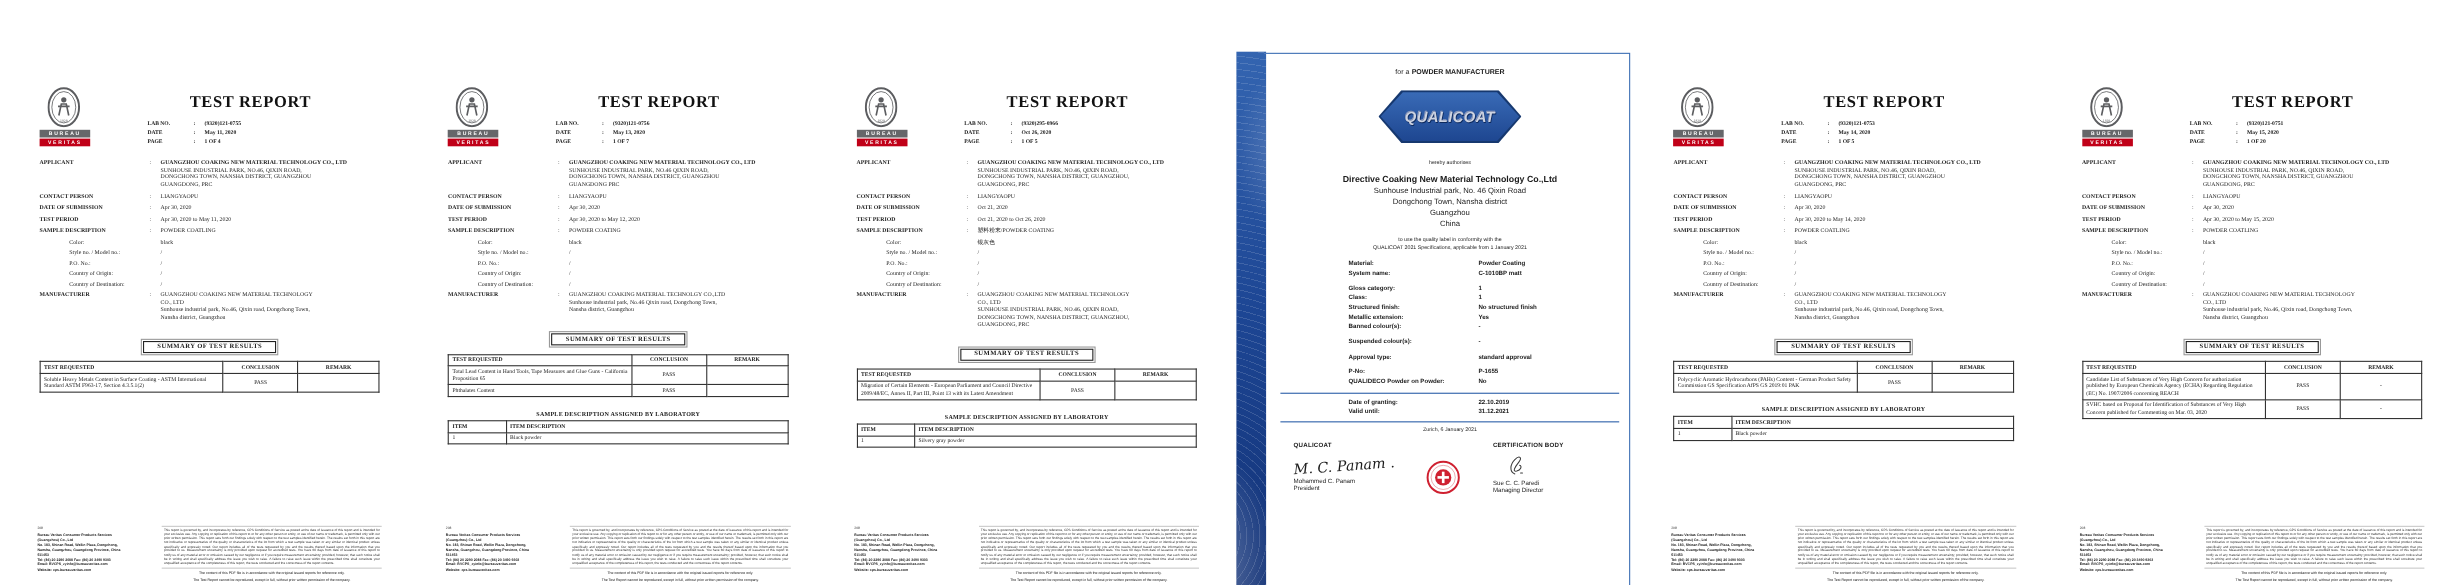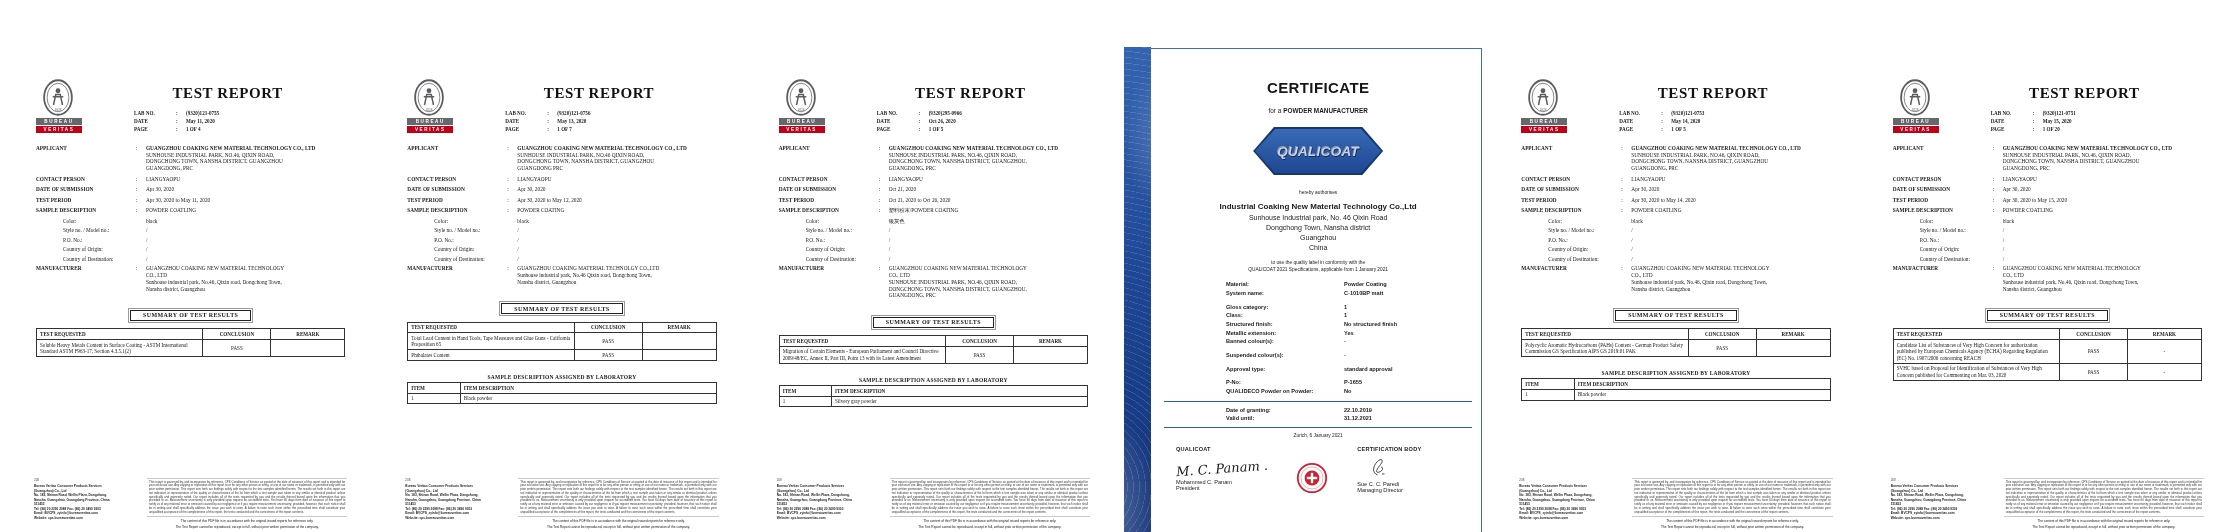--- a/index.html
+++ b/index.html
@@ -615,33 +615,32 @@
           <p class="rp-f-note">The content of this PDF file is in accordance with the original issued reports for reference only.</p>
           <p class="rp-f-note">The Test Report cannot be reproduced, except in full, without prior written permission of the company.</p>
         </div>
       </footer>
     </div>
   </section>
     <section class="page cert">
     <div class="cert-frame"></div>
     <div class="cert-band"></div>
     <div class="cert-content">
-      <h1 class="c-title">CERTIFICATE</h1>
       <div class="c-sub">
         <span>for a</span><b>POWDER MANUFACTURER</b>
       </div>
       <div class="c-logowrap">
         <span class="c-logo">
           <span class="c-logo-in">
               <span class="c-logo-text">QUALICOAT</span>
             </span>
         </span>
       </div>
       <div class="c-auth">hereby authorises</div>
-      <div class="c-company">Industrial Coaking New Material Technology Co.,Ltd</div>
+      <div class="c-company">Directive Coaking New Material Technology Co.,Ltd</div>
       <div class="c-addr">
           <div>Sunhouse Industrial park, No. 46 Qixin Road</div>
           <div>Dongchong Town, Nansha district</div>
           <div>Guangzhou</div>
           <div>China</div>
         </div>
       <div class="c-conf">
           <div>to use the quality label in conformity with the</div>
           <div>QUALICOAT 2021 Specifications, applicable from 1 January 2021</div>
         </div>

